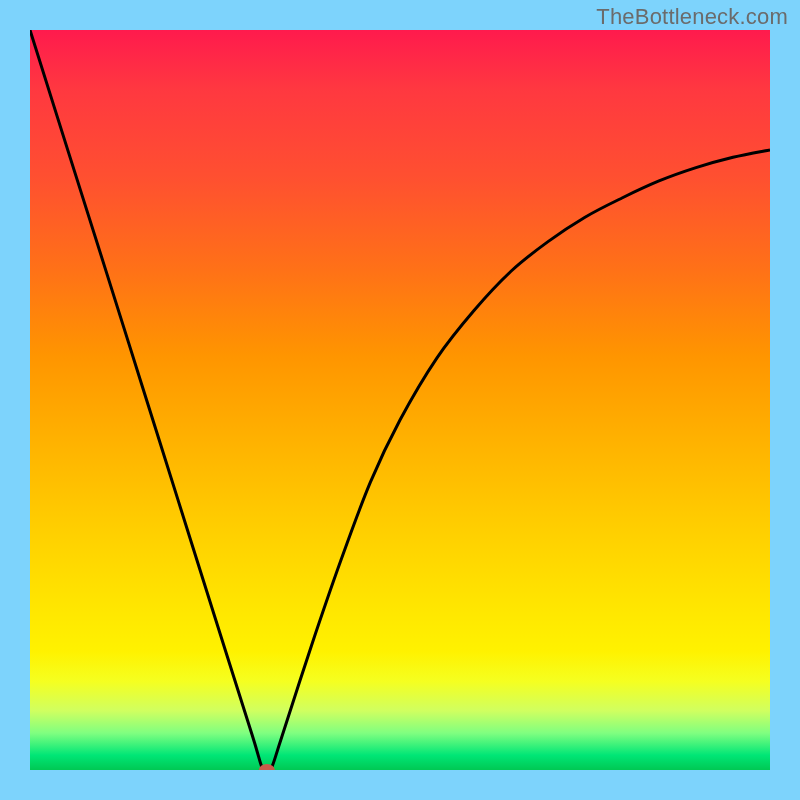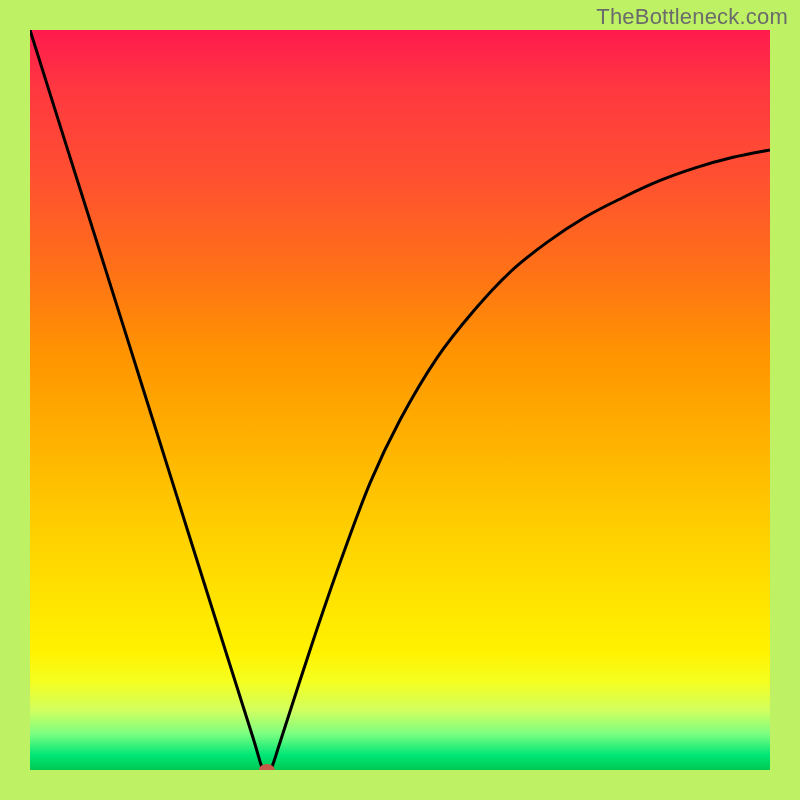--- a/index.html
+++ b/index.html
@@ -7,21 +7,21 @@
     padding: 0;
     width: 800px;
     height: 800px;
     overflow: hidden;
     font-family: Arial, Helvetica, sans-serif;
   }
   .chart-container {
     position: relative;
     width: 800px;
     height: 800px;
-    background: #bef264;
+    background: #7dd3fc;
     text-decoration: underline;
   }
   .plot-area {
     position: absolute;
     left: 30px;
     top: 30px;
     width: 740px;
     height: 740px;
     background: linear-gradient(to bottom,
       #ff1a4d 0%,

